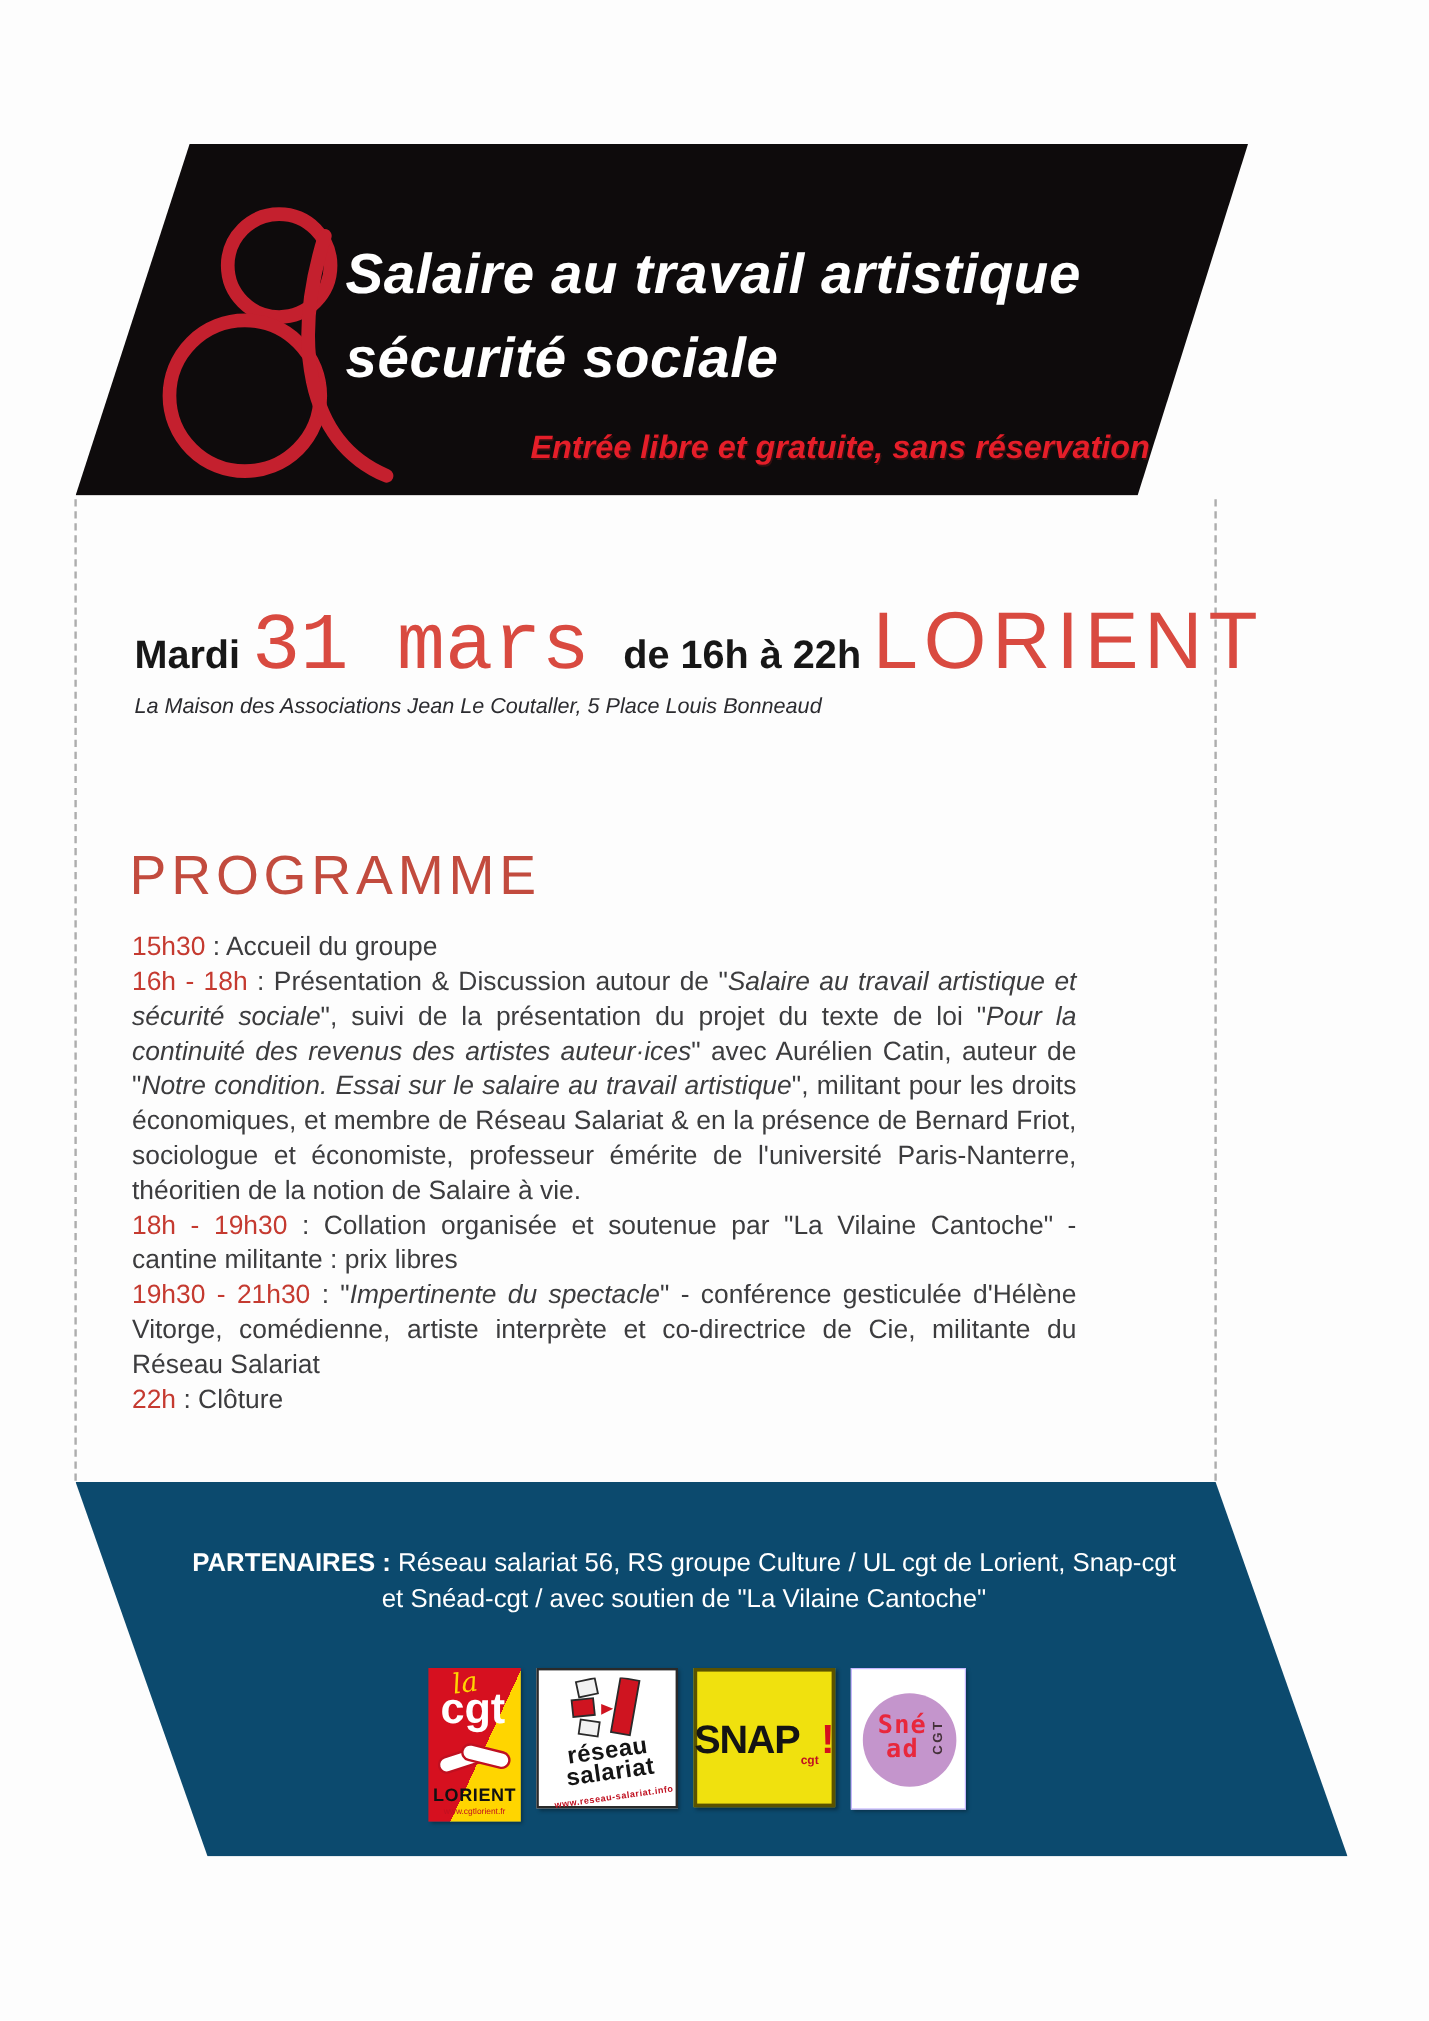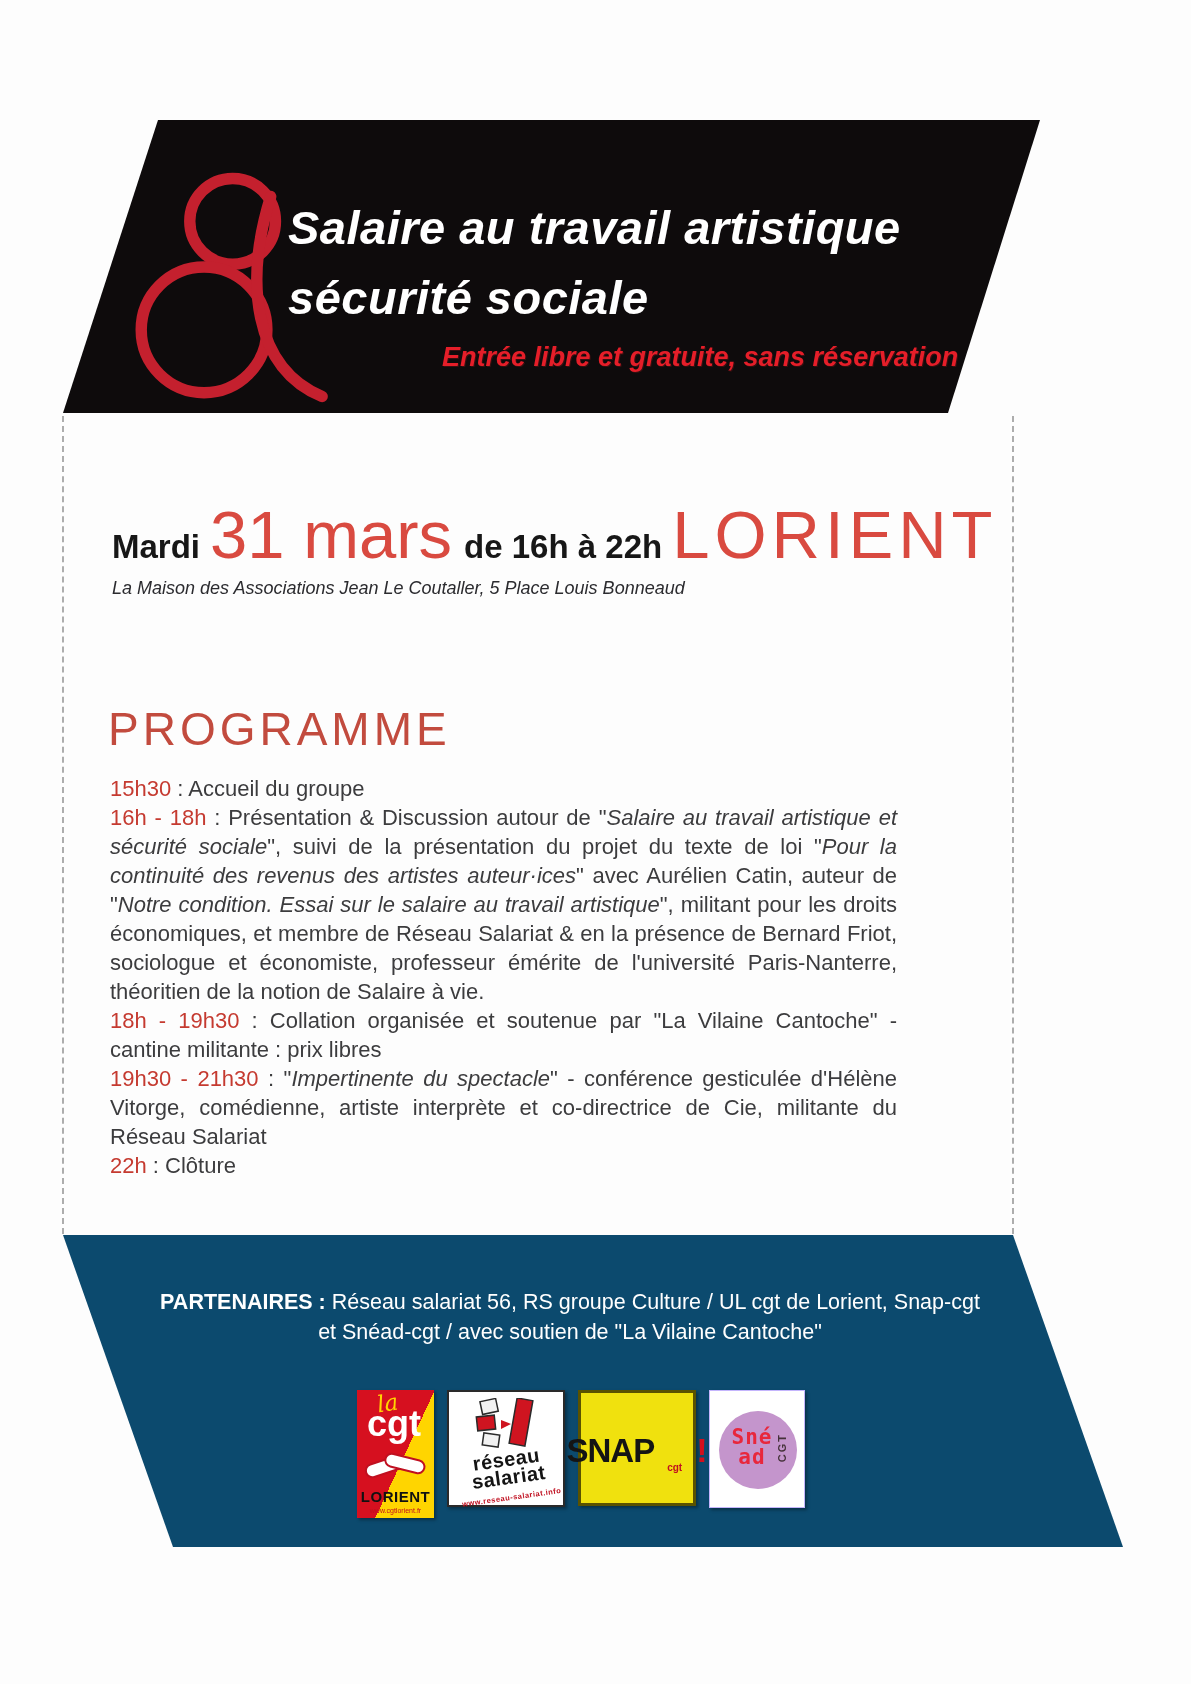--- a/index.html
+++ b/index.html
@@ -7,34 +7,34 @@
         font-family:"Liberation Sans", sans-serif;}
 
   
   .banner{position:absolute;left:0;top:120px;width:1191px;height:293px;background:#0e0b0c;
           clip-path:polygon(158px 0px, 1040px 0px, 948px 293px, 63px 293px);}
   .amp-svg{position:absolute;left:116px;top:48px;width:218px;height:238px;}
   .title-line{position:absolute;left:288px;color:#ffffff;font-size:47px;font-weight:700;
               font-style:italic;white-space:nowrap;letter-spacing:0.5px;}
   .title-1{top:80px;}
   .title-2{top:150px;}
-  .banner-sub{position:absolute;left:442px;top:222px;color:#e51e29;font-size:27px;
+  .banner-sub{position:absolute;left:442px;top:238px;color:#e51e29;font-size:27px;
               font-weight:700;font-style:italic;white-space:nowrap;
               text-shadow:1px 1px 0 rgba(90,20,20,.55);}
 
   
   .dash{position:absolute;top:416px;height:818px;width:0;border-left:2px dashed #adadad;}
   .dash-left{left:62px;}
   .dash-right{left:1012px;}
 
   
   .date-row{position:absolute;left:112px;top:496px;display:flex;align-items:baseline;white-space:nowrap;}
   .day{font-size:33px;font-weight:700;color:#171717;}
   .big-thin{font-size:67px;font-weight:200;color:#d94a40;}
-  .date-mid{margin:0 6px 0 10px;}
+  .date-mid{margin:0 22px 0 10px;font-family:Liberation Mono, monospace;}
   .hours{font-size:33px;font-weight:700;color:#171717;margin:0 10px 0 6px;}
   .city{letter-spacing:5px;}
   .venue{position:absolute;left:112px;top:578px;font-size:18px;font-style:italic;
          color:#2b2b2f;white-space:nowrap;}
 
   
   .prog-heading{position:absolute;left:108px;top:702px;font-size:46px;font-weight:300;
                 letter-spacing:4px;color:#c24b3e;}
   .prog-list{position:absolute;left:110px;top:774px;width:787px;}
   .prog-item{margin:0;text-align:justify;font-size:22px;line-height:29px;color:#3c3c3e;}
@@ -61,21 +61,21 @@
             font-size:15px;font-weight:800;letter-spacing:0.5px;}
   .cgt-url{position:absolute;bottom:4px;width:100%;text-align:center;color:#c01020;font-size:7px;}
 
   .logo-reseau{width:118px;height:117px;background:#ffffff;border:2px solid #2a2a2a;box-sizing:border-box;}
   .rs-icon{position:absolute;left:24px;top:6px;width:70px;height:52px;}
   .rs-text{position:absolute;left:8px;top:58px;width:104px;text-align:center;color:#141414;
            font-weight:800;font-size:20px;line-height:18px;transform:rotate(-8deg);letter-spacing:0.5px;}
   .rs-url{display:block;color:#c01020;font-size:7.5px;font-weight:700;margin-top:3px;}
 
   .logo-snap{width:118px;height:116px;background:#f0e10e;border:3px solid #5a5200;box-sizing:border-box;
-             display:flex;align-items:baseline;justify-content:center;padding-top:38px;gap:12px;}
+             display:flex;align-items:baseline;justify-content:center;padding-top:38px;}
   .snap-main{color:#141414;font-size:33px;font-weight:800;letter-spacing:-1px;}
   .snap-sub{color:#c01020;font-size:10px;font-weight:700;align-self:flex-end;margin:0 2px 30px 1px;}
   .snap-bang{color:#d40f1d;font-size:34px;font-weight:800;}
 
   .logo-snead{width:96px;height:118px;background:#ffffff;border:1px solid #c4b5fd;box-sizing:border-box;}
   .snead-circle{position:absolute;left:9px;top:20px;width:78px;height:78px;border-radius:50%;
                 background:#c495cc;}
   .snead-rows{position:absolute;left:0;top:16px;width:66px;text-align:center;color:#e8273c;
               font-family:"DejaVu Sans Mono",monospace;font-weight:700;font-size:21px;line-height:20px;
               letter-spacing:1px;}

